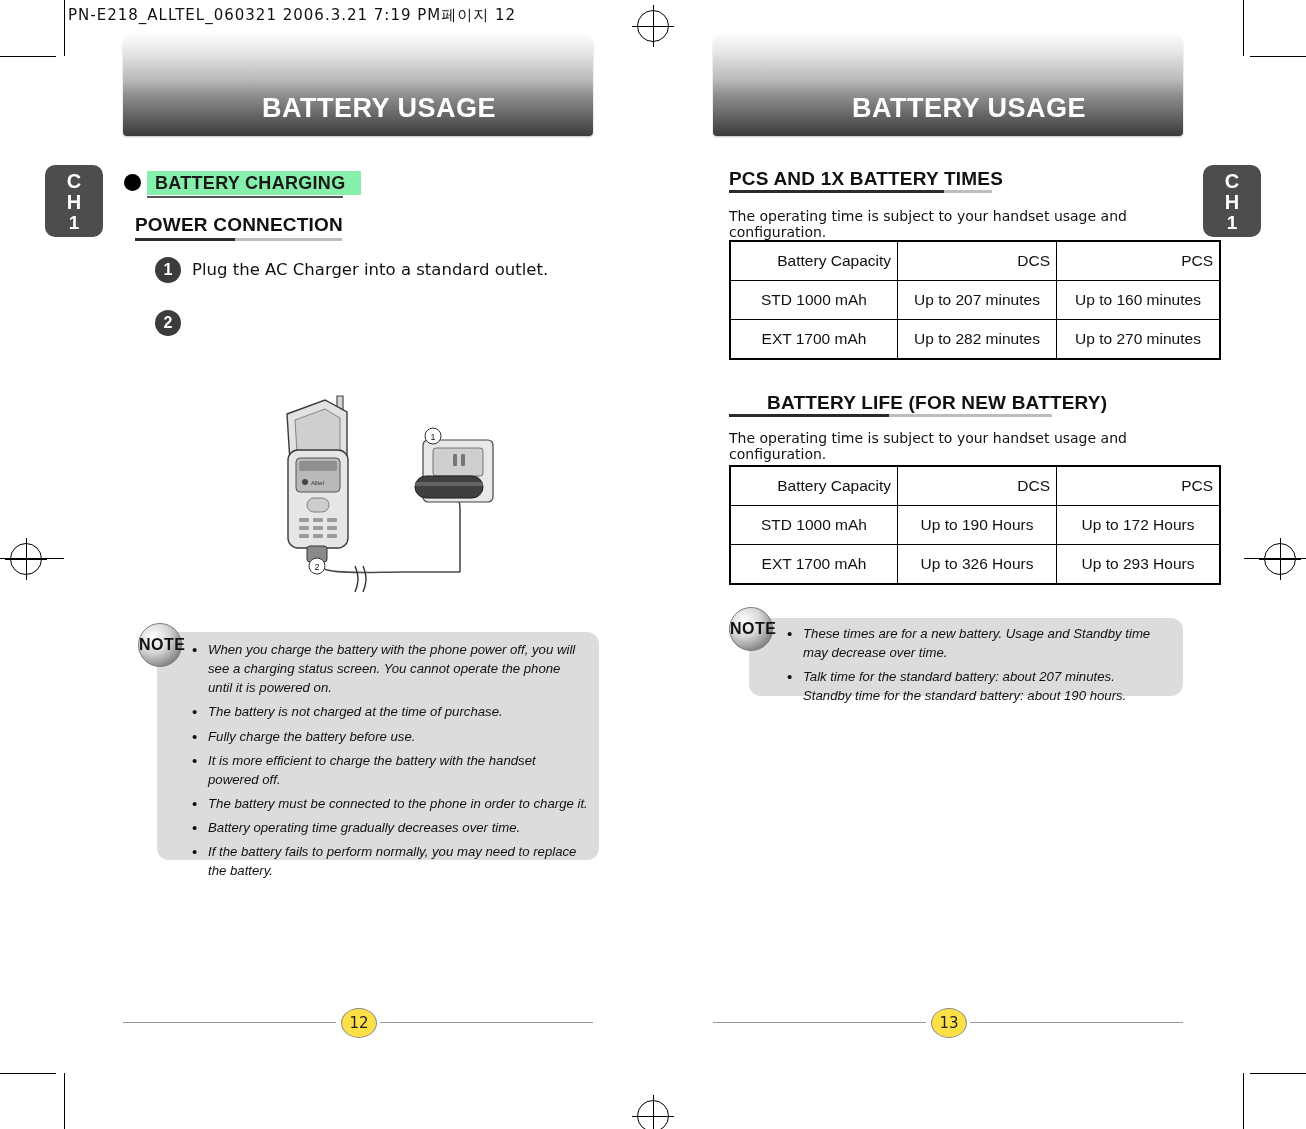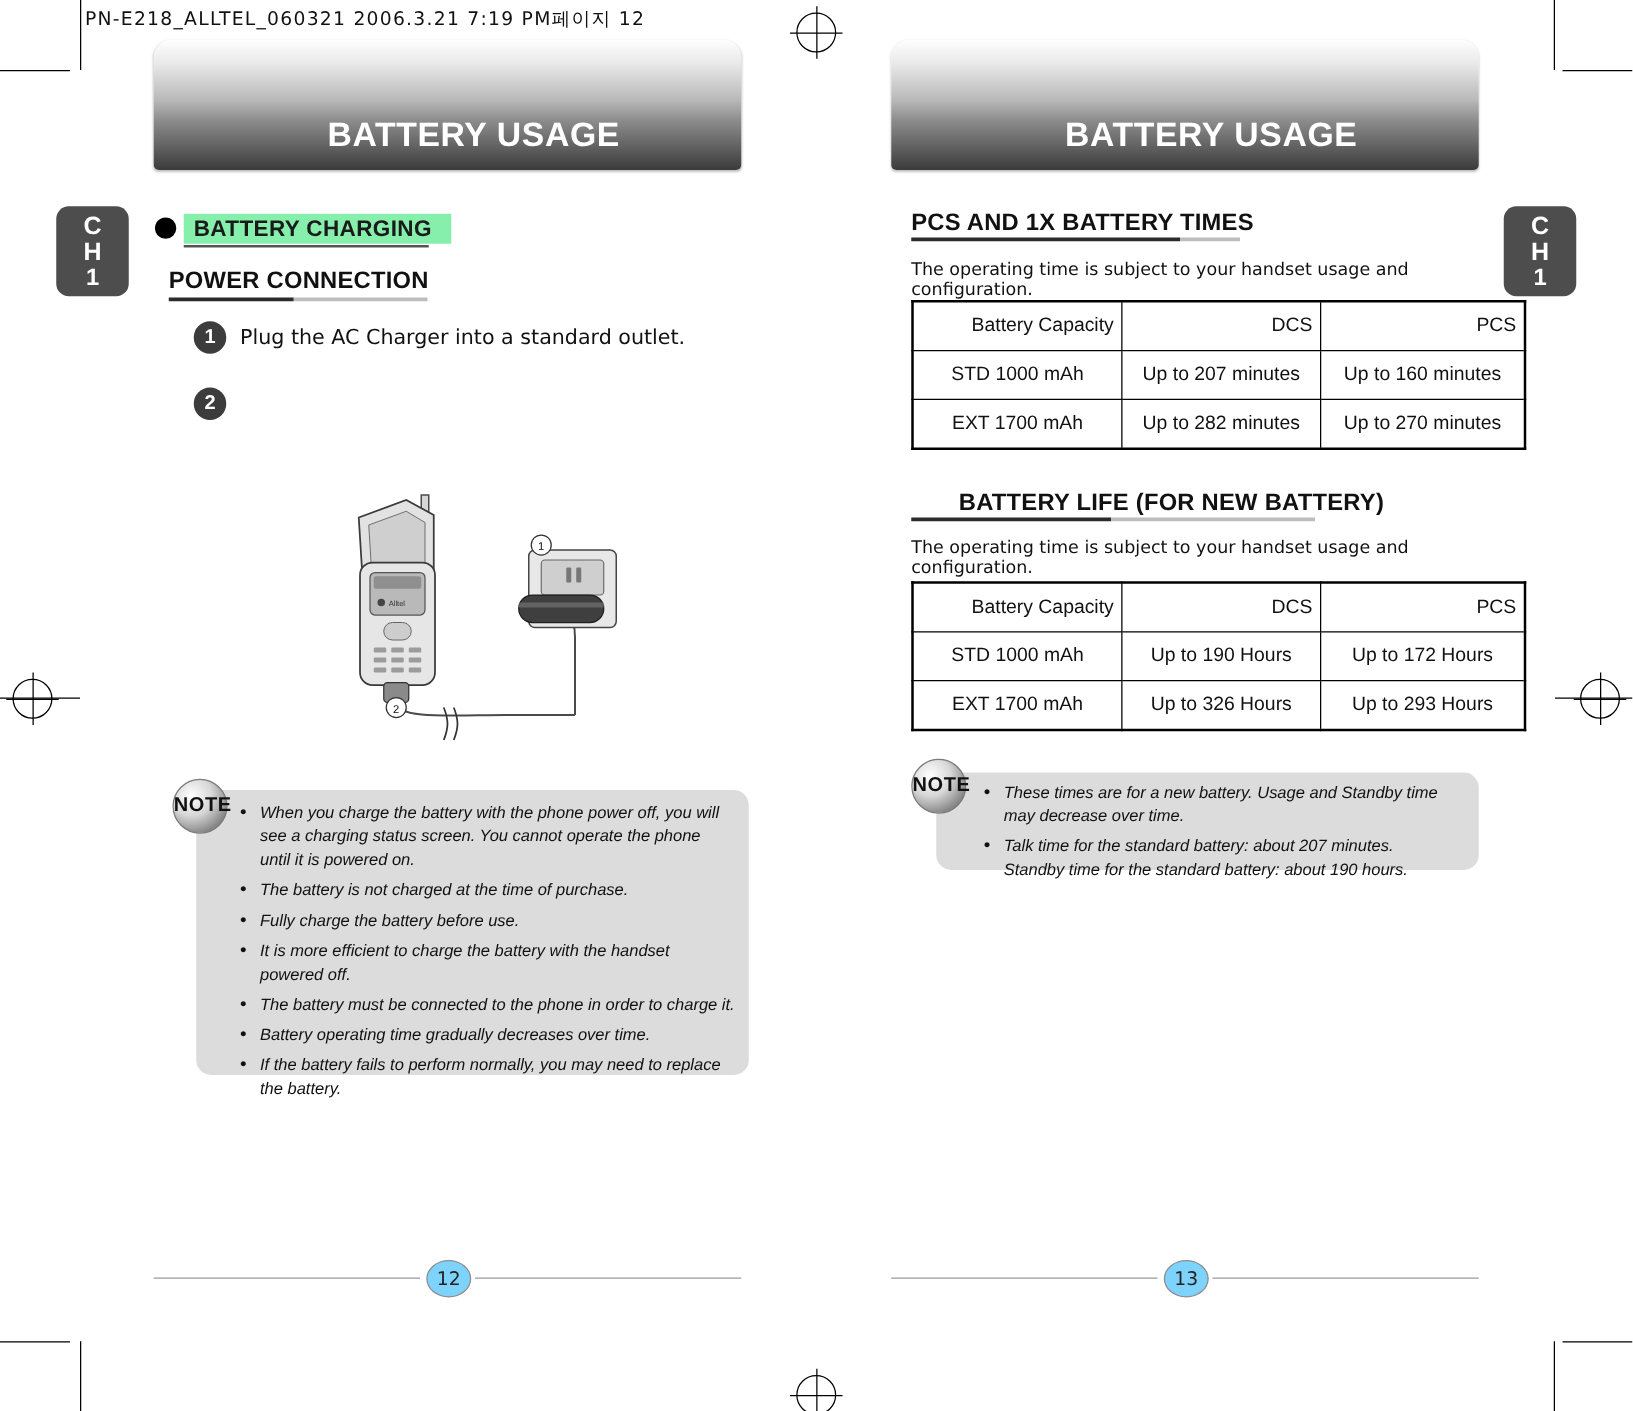--- a/index.html
+++ b/index.html
@@ -225,21 +225,21 @@
     position: absolute;
     width: 34px; height: 28px;
     border-radius: 50%;
     border: 1px solid #8c8c8c;
     display: flex;
     align-items: center;
     justify-content: center;
     font-family: "DejaVu Sans", sans-serif;
     font-size: 15px;
     color: #222;
-    background: #7dd3fc;
+    background: #fde047;
   }
   .pagerule {
     position: absolute;
     height: 1px;
     background: #9a9a9a;
   }
 
   
   .illus { position: absolute; }
 </style>

